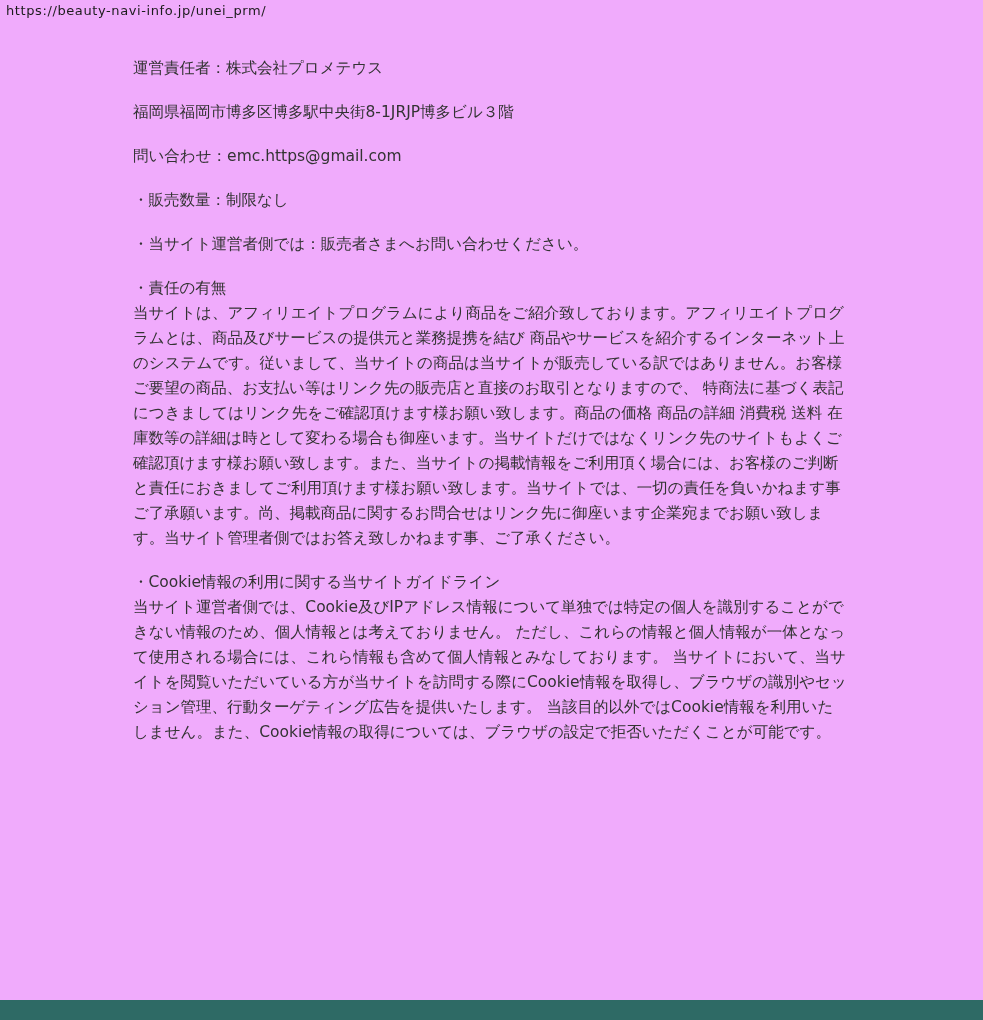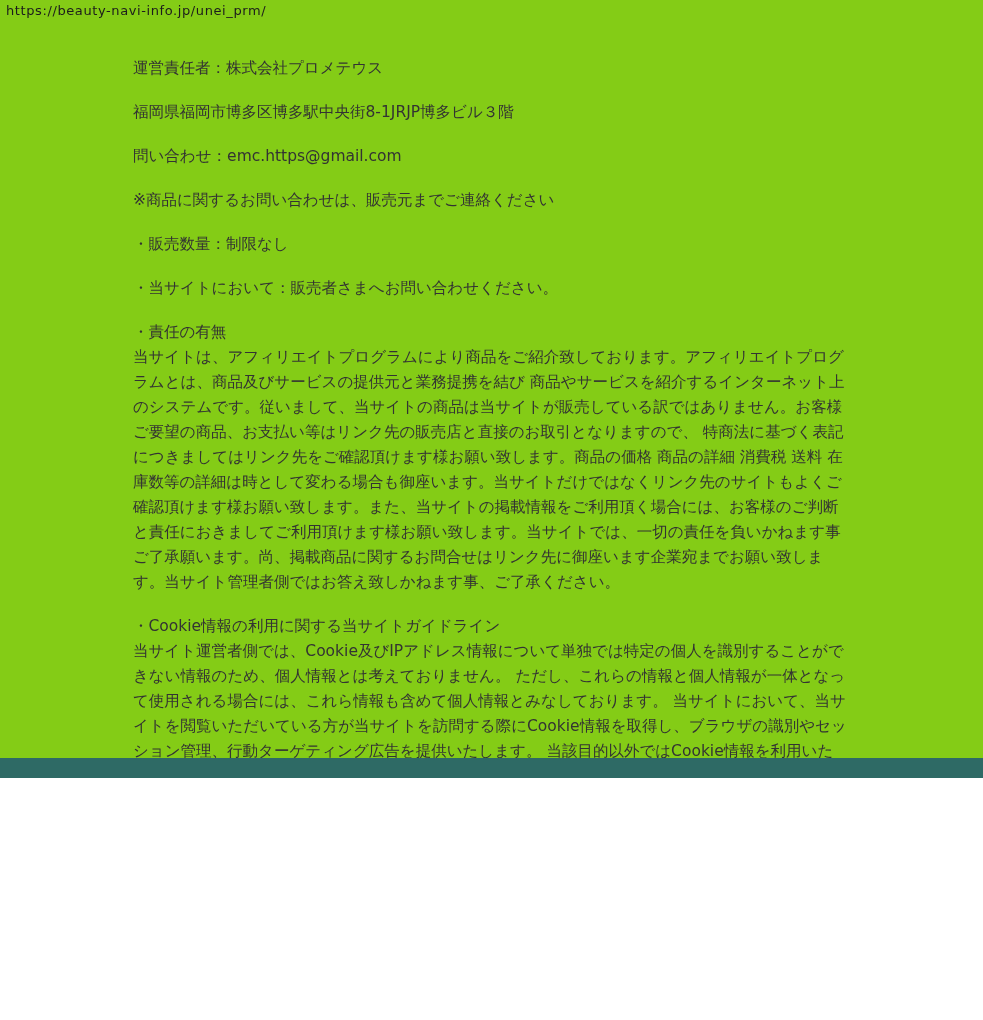--- a/index.html
+++ b/index.html
@@ -4,22 +4,22 @@
   <style>
     html, body {
       margin: 0;
       padding: 0;
       background: #ffffff;
       font-family: "DejaVu Sans", "Liberation Sans", sans-serif;
     }
     .page {
       position: relative;
       width: 983px;
-      height: 778px;
-      background: #84cc16;
+      height: 1020px;
+      background: #f0abfc;
       overflow: hidden;
     }
     .page-url {
       position: absolute;
       top: 3px;
       left: 6px;
       font-size: 13px;
       color: #1c1c1c;
       letter-spacing: 0.6px;
       white-space: nowrap;
@@ -51,23 +51,22 @@
 <body>
 
 <div class="page">
 
   <div class="page-url">https://beauty-navi-info.jp/unei_prm/</div>
 
   <div class="main-content">
     <p>運営責任者：株式会社プロメテウス</p>
     <p>福岡県福岡市博多区博多駅中央街8-1JRJP博多ビル３階</p>
     <p>問い合わせ：emc.https@gmail.com</p>
-    <p>※商品に関するお問い合わせは、販売元までご連絡ください</p>
     <p>・販売数量：制限なし</p>
-    <p>・当サイトにおいて：販売者さまへお問い合わせください。</p>
+    <p>・当サイト運営者側では：販売者さまへお問い合わせください。</p>
     <p>・責任の有無
 当サイトは、アフィリエイトプログラムにより商品をご紹介致しております。アフィリエイトプログラムとは、商品及びサービスの提供元と業務提携を結び 商品やサービスを紹介するインターネット上のシステムです。従いまして、当サイトの商品は当サイトが販売している訳ではありません。お客様ご要望の商品、お支払い等はリンク先の販売店と直接のお取引となりますので、 特商法に基づく表記につきましてはリンク先をご確認頂けます様お願い致します。商品の価格 商品の詳細 消費税 送料 在庫数等の詳細は時として変わる場合も御座います。当サイトだけではなくリンク先のサイトもよくご確認頂けます様お願い致します。また、当サイトの掲載情報をご利用頂く場合には、お客様のご判断と責任におきましてご利用頂けます様お願い致します。当サイトでは、一切の責任を負いかねます事ご了承願います。尚、掲載商品に関するお問合せはリンク先に御座います企業宛までお願い致します。当サイト管理者側ではお答え致しかねます事、ご了承ください。</p>
     <p>・Cookie情報の利用に関する当サイトガイドライン
 当サイト運営者側では、Cookie及びIPアドレス情報について単独では特定の個人を識別することができない情報のため、個人情報とは考えておりません。 ただし、これらの情報と個人情報が一体となって使用される場合には、これら情報も含めて個人情報とみなしております。 当サイトにおいて、当サイトを閲覧いただいている方が当サイトを訪問する際にCookie情報を取得し、ブラウザの識別やセッション管理、行動ターゲティング広告を提供いたします。 当該目的以外ではCookie情報を利用いたしません。また、Cookie情報の取得については、ブラウザの設定で拒否いただくことが可能です。</p>
   </div>
 
   <div class="footer-bar"></div>
 
 </div>
 

